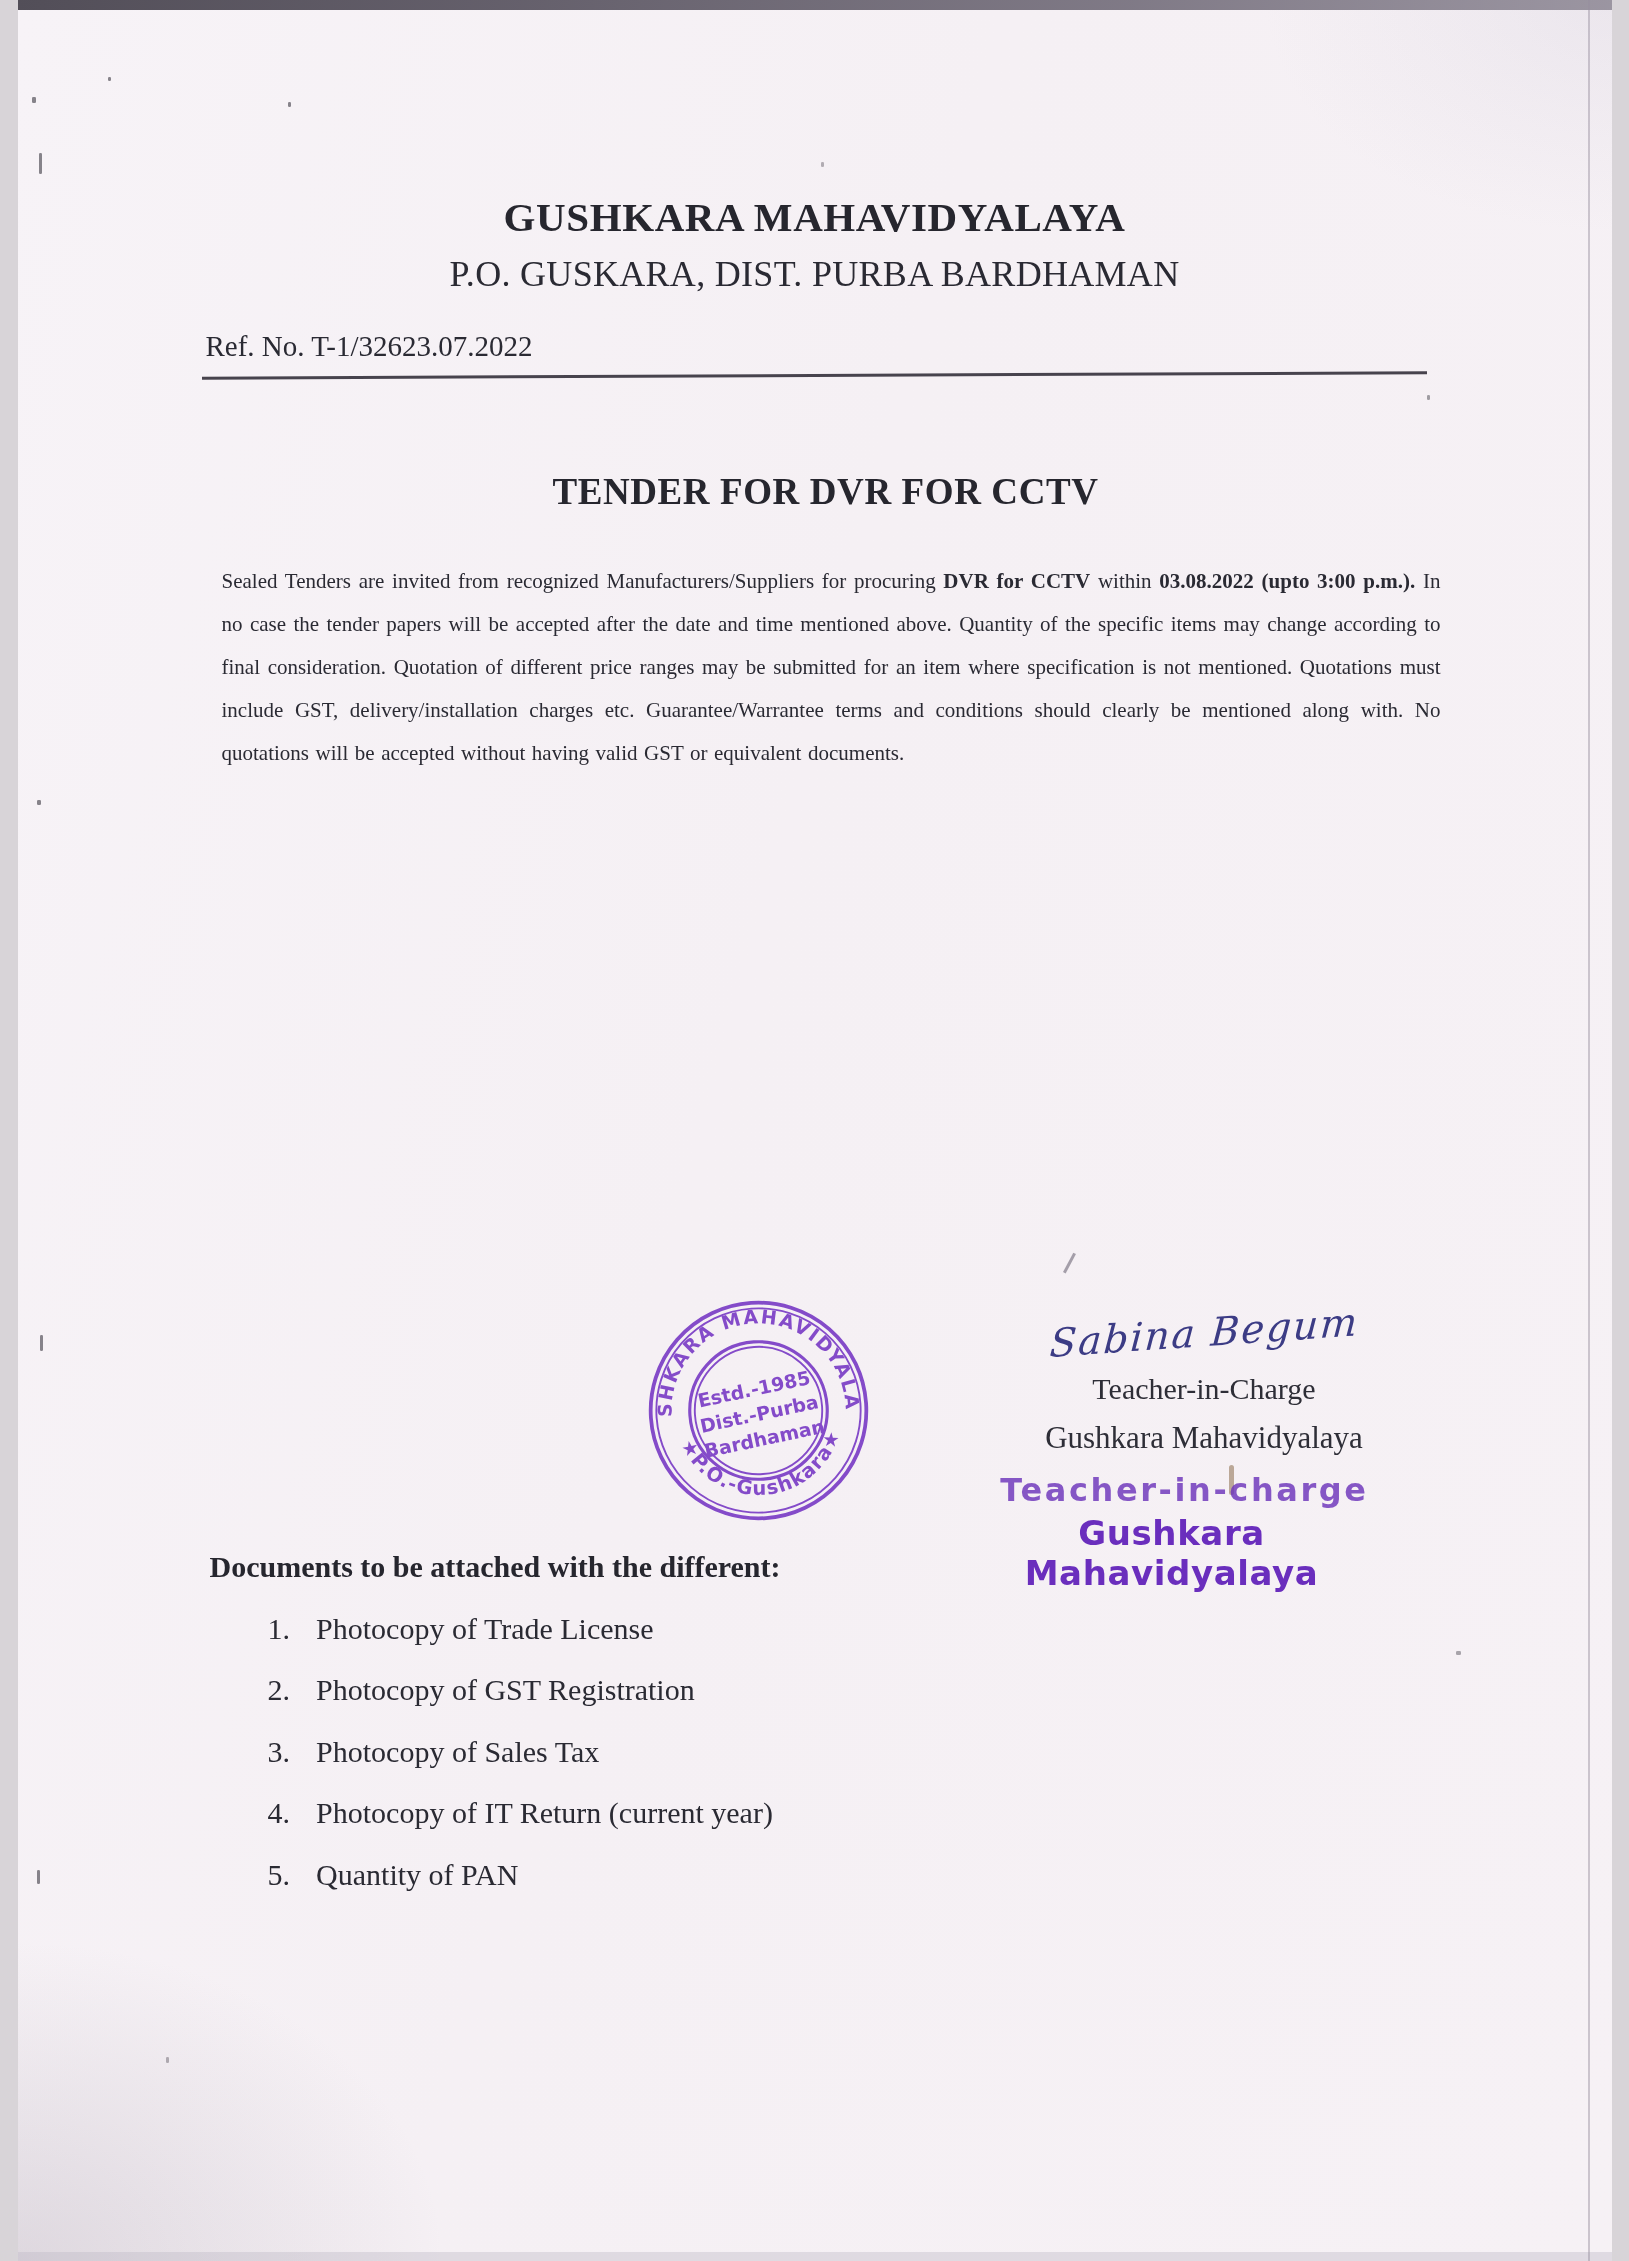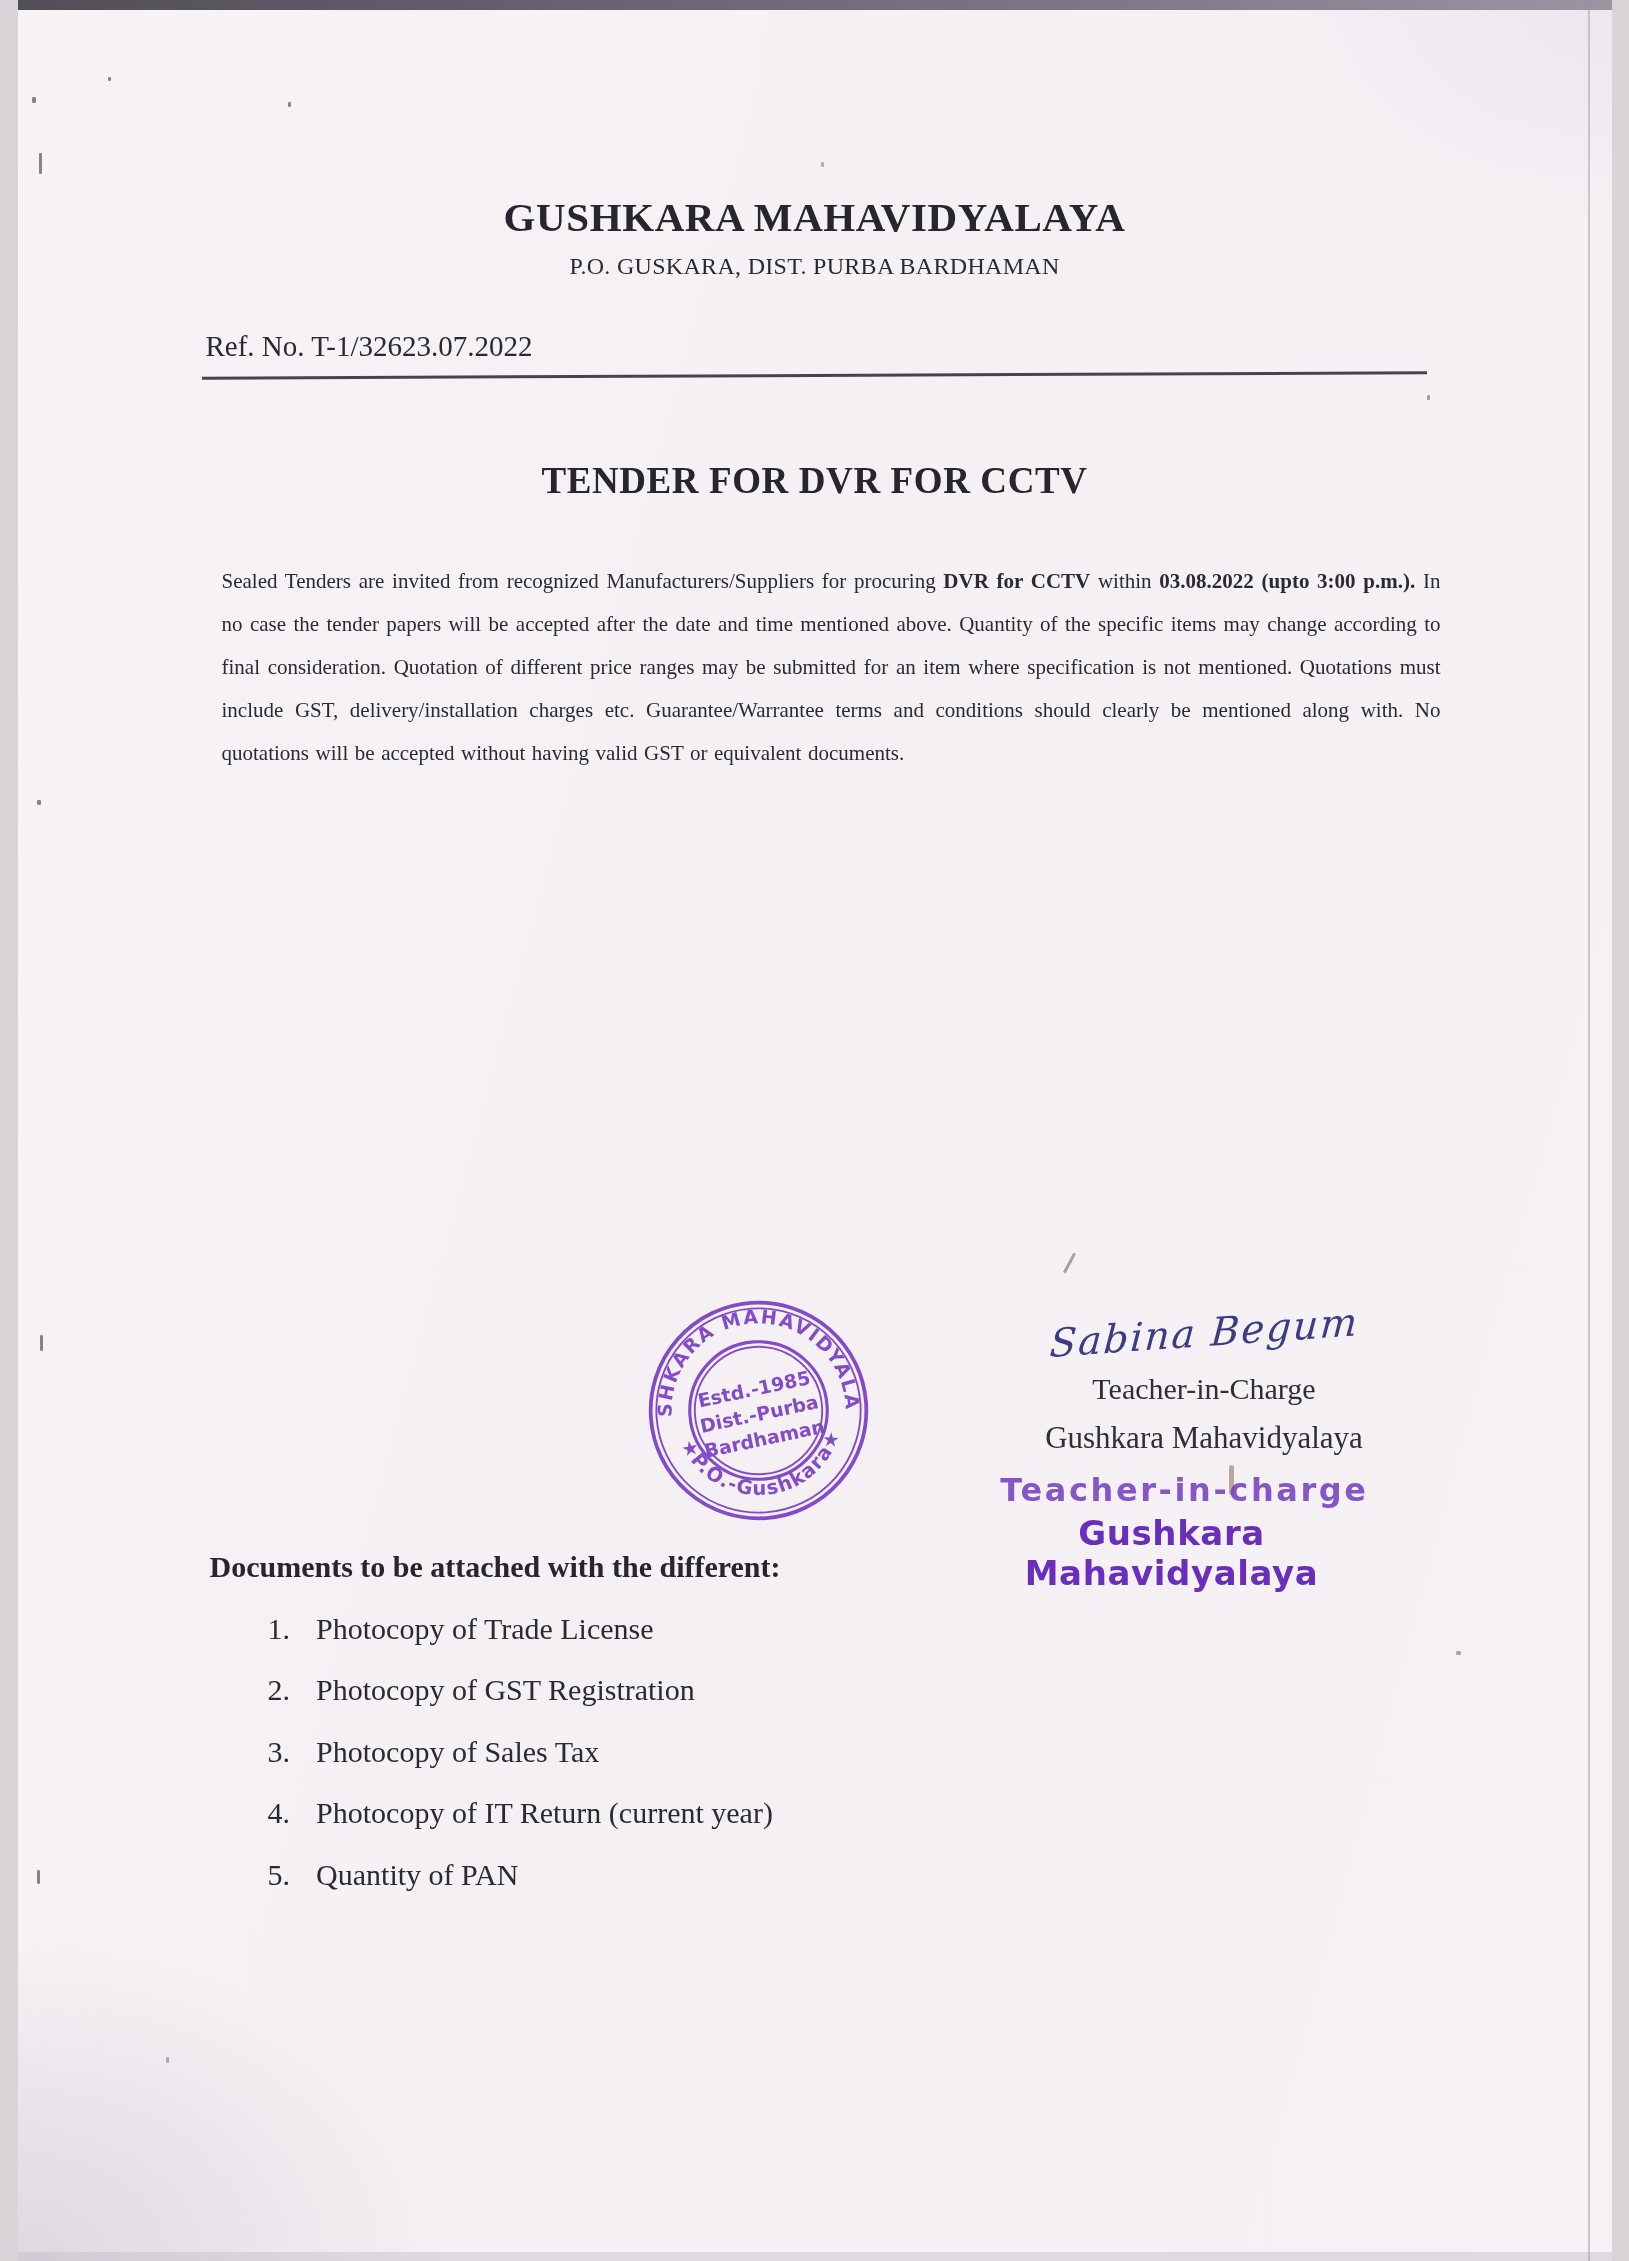--- a/index.html
+++ b/index.html
@@ -24,21 +24,21 @@
   .pen-tick{position:absolute;width:2.6px;height:22px;background:#6e6876;transform:rotate(28deg);opacity:.6;}
   .smudge{position:absolute;width:5.8px;height:30px;background:#8a6b4a;border-radius:2.6px;opacity:.55;}
 
   .center{text-align:center;}
   [data-name="school-title"]{
     position:absolute;left:0;top:193px;width:100%;
     font-size:41px;font-weight:bold;letter-spacing:0.6px;color:#26262e;
   }
   [data-name="school-address"]{
     position:absolute;left:0;top:253px;width:100%;
-    font-size:24px;color:#2a2a33;letter-spacing:0.3px;
+    font-size:36px;color:#2a2a33;letter-spacing:0.3px;
   }
   .ref-row{
     position:absolute;left:188px;top:330px;width:1219px;
     display:flex;align-items:flex-end;
     font-size:29px;
   }
   .rule{
     position:absolute;left:184px;top:374px;width:1225px;height:3.2px;
     background:#47434d;transform:rotate(-0.25deg);
   }
@@ -118,21 +118,21 @@
 
   <h1 class="center" data-name="school-title" style="margin:0;">GUSHKARA MAHAVIDYALAYA</h1>
   <div class="center" data-name="school-address">P.O. GUSKARA, DIST. PURBA BARDHAMAN</div>
 
   <div class="ref-row" data-name="reference-row">
     <span data-name="reference-number">Ref. No. T-1/326</span>
     <span data-name="document-date">23.07.2022</span>
   </div>
   <div class="rule" data-name="header-divider"></div>
 
-  <h2 class="center" data-name="tender-title" style="margin:0;">TENDER FOR DVR FOR CCTV</h2>
+  <h2 class="center" data-name="tender-title" style="margin:11px;">TENDER FOR DVR FOR CCTV</h2>
 
   <p data-name="tender-body" id="body-paragraph"><span data-name="body-text-segment">Sealed Tenders are invited from recognized Manufacturers/Suppliers for procuring </span><span class="b" data-name="body-text-segment">DVR for CCTV</span><span data-name="body-text-segment"> within </span><span class="b" data-name="body-text-segment">03.08.2022 (upto 3:00 p.m.).</span><span data-name="body-text-segment"> In no case the tender papers will be accepted after the date and time mentioned above. Quantity of the specific items may change according to final consideration. Quotation of different price ranges may be submitted for an item where specification is not mentioned. Quotations must include GST, delivery/installation charges etc. Guarantee/Warrantee terms and conditions should clearly be mentioned along with. No quotations will be accepted without having valid GST or equivalent documents.</span></p>
 
 
   <div class="stamp-wrap" data-name="college-round-stamp">
     <svg width="227" height="227" viewBox="0 0 360 360" data-name="round-stamp-graphic">
       <g fill="none" stroke="#7b3ec6">
         <circle cx="180" cy="180" r="171" stroke-width="6" data-name="stamp-outer-ring"></circle>
         <circle cx="180" cy="180" r="162" stroke-width="3" data-name="stamp-outer-ring-inner-line"></circle>
         <circle cx="180" cy="180" r="109" stroke-width="5" data-name="stamp-inner-ring"></circle>

